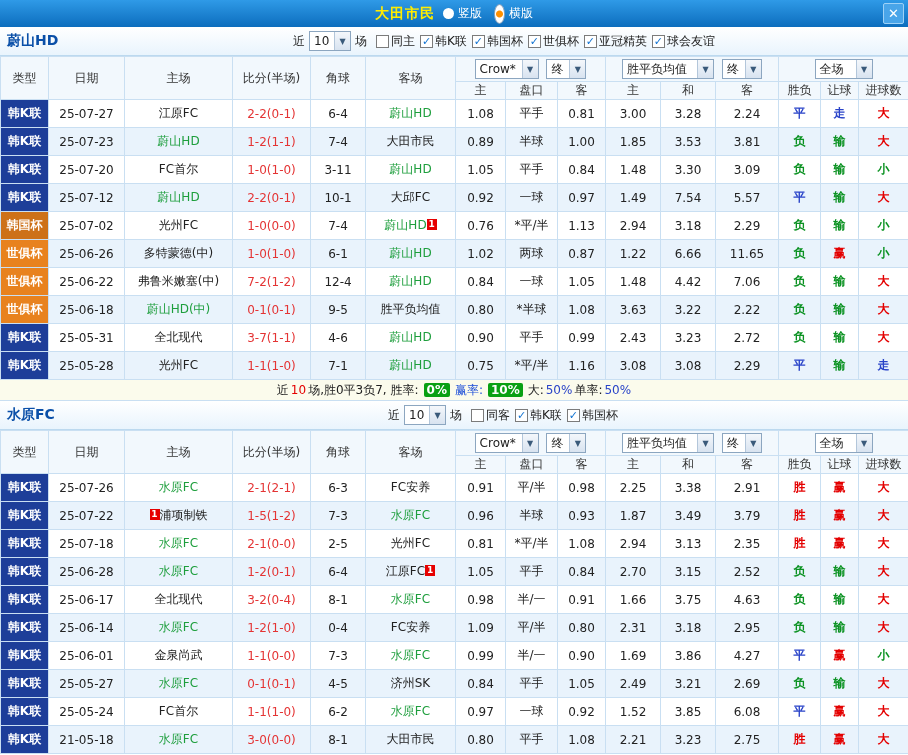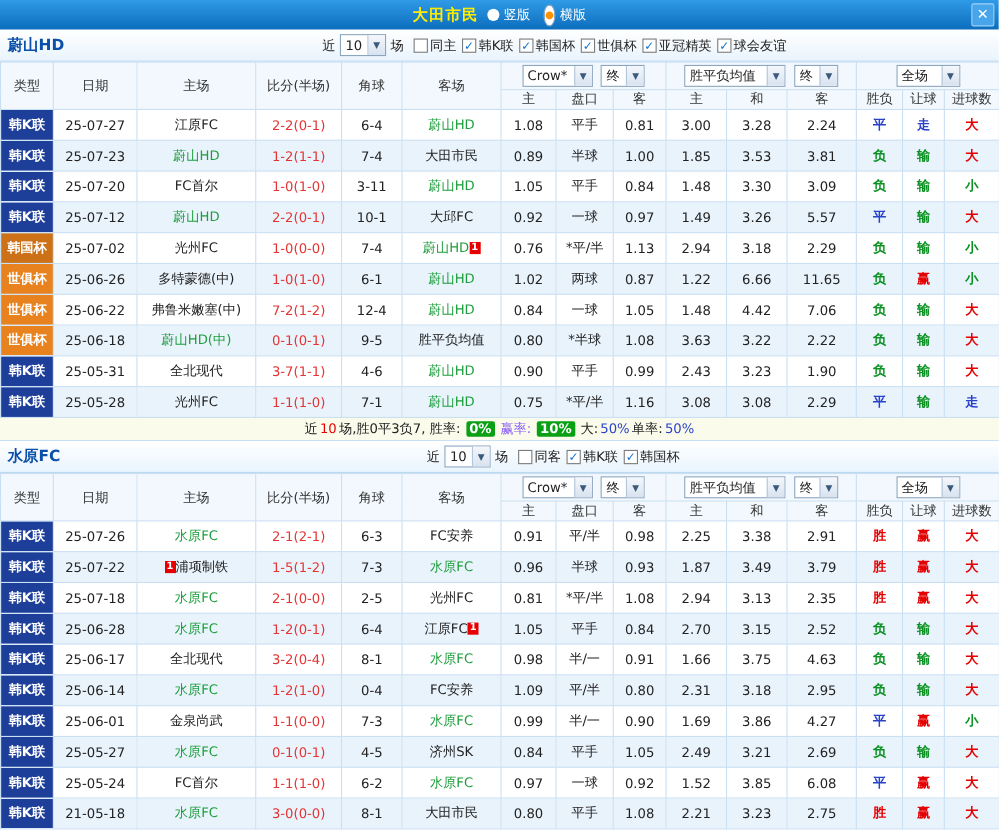--- a/index.html
+++ b/index.html
@@ -260,21 +260,21 @@
     <td class="league-cell" style="background: rgb(29, 62, 153);">韩K联</td>
     <td>25-07-12</td>
     <td><span class="tname green">蔚山HD</span></td>
     <td class="score-cell">2-2(0-1)</td>
     <td>10-1</td>
     <td><span class="tname">大邱FC</span></td>
     <td>0.92</td>
     <td>一球</td>
     <td>0.97</td>
     <td>1.49</td>
-    <td>3.26</td>
+    <td>7.54</td>
     <td>5.57</td>
     <td class="res-cell" style="color: rgb(41, 67, 200);">平</td>
     <td class="res-cell" style="color: rgb(11, 146, 34);">输</td>
     <td class="res-cell" style="color: rgb(228, 0, 0);">大</td>
   </tr>
       <tr>
     <td class="league-cell" style="background: rgb(205, 113, 24);">韩国杯</td>
     <td>25-07-02</td>
     <td><span class="tname">光州FC</span></td>
     <td class="score-cell">1-0(0-0)</td>
@@ -346,21 +346,21 @@
     <td>25-05-31</td>
     <td><span class="tname">全北现代</span></td>
     <td class="score-cell">3-7(1-1)</td>
     <td>4-6</td>
     <td><span class="tname green">蔚山HD</span></td>
     <td>0.90</td>
     <td>平手</td>
     <td>0.99</td>
     <td>2.43</td>
     <td>3.23</td>
-    <td>1.90</td>
+    <td>2.72</td>
     <td class="res-cell" style="color: rgb(11, 146, 34);">负</td>
     <td class="res-cell" style="color: rgb(11, 146, 34);">输</td>
     <td class="res-cell" style="color: rgb(228, 0, 0);">大</td>
   </tr>
       <tr class="alt">
     <td class="league-cell" style="background: rgb(29, 62, 153);">韩K联</td>
     <td>25-05-28</td>
     <td><span class="tname">光州FC</span></td>
     <td class="score-cell">1-1(1-0)</td>
     <td>7-1</td>
@@ -376,21 +376,21 @@
     <td class="res-cell" style="color: rgb(41, 67, 200);">走</td>
   </tr>
     </tbody>
 </table>
 
 <div class="summary-bar">
     <span style="color: rgb(34, 34, 34);">近</span>
     <span style="color: rgb(228, 0, 0);">10</span>
     <span style="color: rgb(34, 34, 34);">场,胜0平3负7, 胜率:</span>
     <span class="rate-badge">0%</span>
-    <span style="color: #8b5cf6;">赢率:</span>
+    <span style="color: #1d4ed8;">赢率:</span>
     <span class="rate-badge">10%</span>
     <span style="color: rgb(34, 34, 34);">大:</span>
     <span style="color: rgb(41, 67, 200);">50%</span>
     <span style="color: rgb(34, 34, 34);"> 单率:</span>
     <span style="color: rgb(41, 67, 200);">50%</span>
   </div>
 
 <div class="section-bar">
   <span class="team-title">水原FC</span>
   <span class="filters f2">

